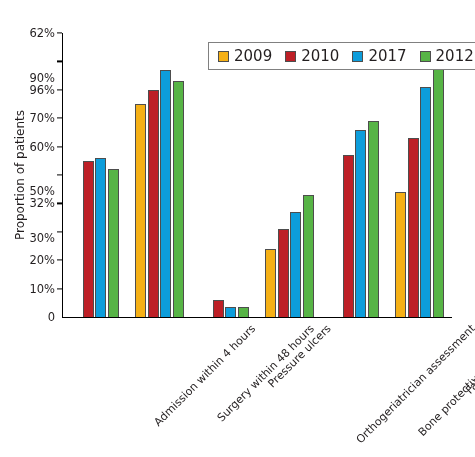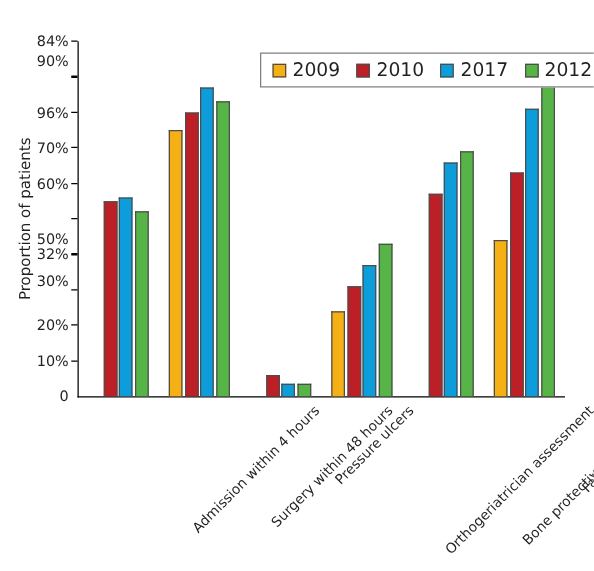--- a/index.html
+++ b/index.html
@@ -52,35 +52,35 @@
   <div id="axis-line-x"></div>
 
   <div id="plot">
     <div id="ylabel">Proportion of patients</div>
     <div id="yticks">
         <div class="ytick" style="top: 284px;">0</div>
         <div class="ytick" style="top: 255.6px;">10%</div>
         <div class="ytickmark" style="top: 255.6px;"></div>
         <div class="ytick" style="top: 227.2px; text-align: right;">20%</div>
         <div class="ytickmark" style="top: 227.2px;"></div>
-        <div class="ytick" style="top: 192px;">30%</div>
+        <div class="ytick" style="top: 205px;">30%</div>
         <div class="ytickmark" style="top: 198.8px;"></div>
         <div class="ytick" style="top: 170.4px;">32%</div>
         <div class="ytickmark" style="top: 170.4px;"></div>
         <div class="ytick" style="top: 158px;">50%</div>
         <div class="ytickmark" style="top: 142px;"></div>
         <div class="ytick" style="top: 113.6px;">60%</div>
         <div class="ytickmark" style="top: 113.6px;"></div>
         <div class="ytick" style="top: 85.2px;">70%</div>
         <div class="ytickmark" style="top: 85.2px;"></div>
         <div class="ytick" style="top: 56.8px;">96%</div>
         <div class="ytickmark" style="top: 56.8px;"></div>
-        <div class="ytick" style="top: 16px;">90%</div>
+        <div class="ytick" style="top: 45px;">90%</div>
         <div class="ytickmark" style="top: 28.4px;"></div>
-        <div class="ytick" style="top: 0px;">84%</div>
+        <div class="ytick" style="top: 0px;">62%</div>
         <div class="ytickmark" style="top: 0px;"></div>
       </div>
     <div id="bars">
         <div class="group" style="left: 0px; width: 65px;">
           <div class="bar empty" style="height: 0px;"></div>
           <div class="bar" style="height: 156.2px; background: rgb(189, 31, 38);"></div>
           <div class="bar" style="height: 159.04px; background: rgb(13, 157, 219);"></div>
           <div class="bar" style="height: 147.68px; background: rgb(87, 180, 70);"></div>
         </div>
         <div class="group" style="left: 65px; width: 65px;">

